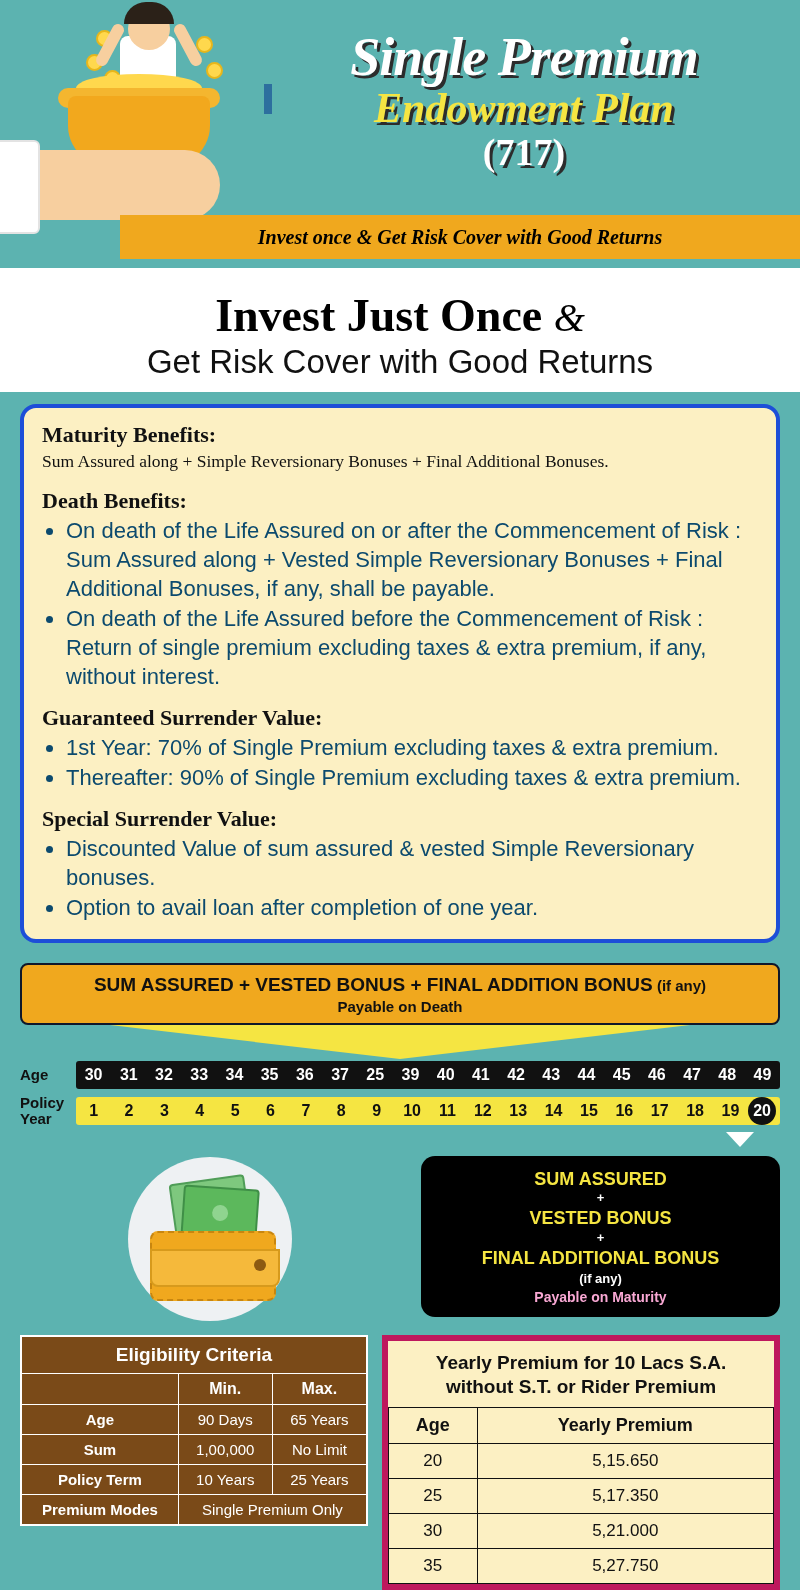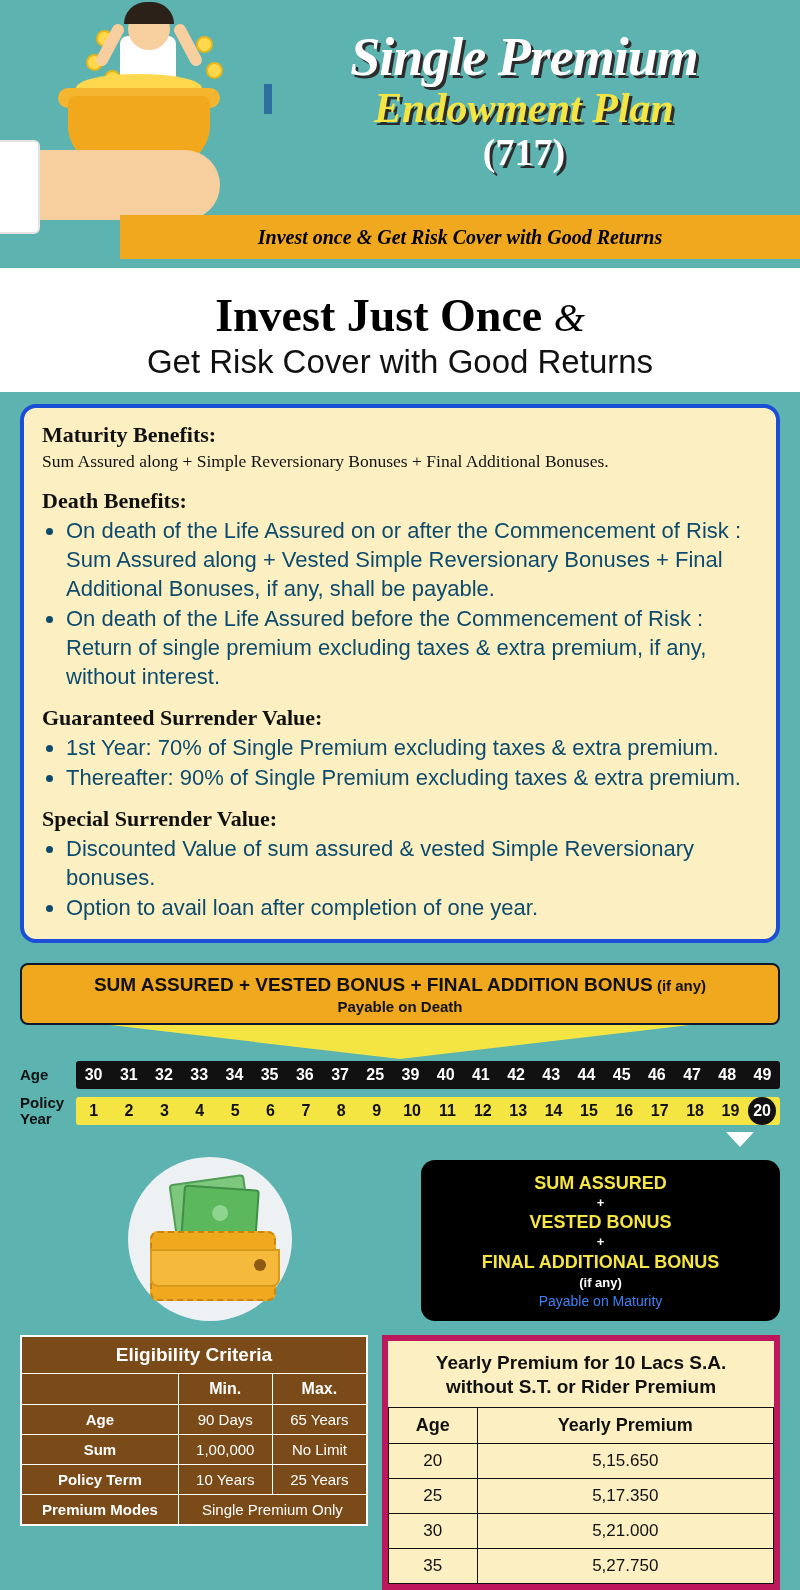--- a/index.html
+++ b/index.html
@@ -147,21 +147,21 @@
   }
   .py-strip div.last{
     background:#111;color:#fff;border-radius:50%;flex:0 0 28px;height:28px;line-height:28px;padding:0;margin-right:4px;
   }
   .down-arrow{
     width:0;height:0;margin:0 0 0 706px;
     border-left:14px solid transparent;border-right:14px solid transparent;border-top:15px solid #fff;
   }
 
   
-  .mid{display:flex;margin:4px 20px 0;align-items:flex-end;gap:21px;}
+  .mid{display:flex;margin:4px 20px 0;align-items:center;gap:21px;}
   .wallet-wrap{width:380px;display:flex;justify-content:center;padding-top:6px;}
   .circle{
     width:164px;height:164px;border-radius:50%;background:#eef1f3;position:relative;
   }
   .cash{
     position:absolute;left:44px;top:22px;width:72px;height:52px;background:#7ec87e;border:2px solid #4f9d57;border-radius:4px;transform:rotate(-8deg);
   }
   .cash2{
     position:absolute;left:54px;top:30px;width:72px;height:52px;background:#5cb85c;border:2px solid #3f8f47;border-radius:4px;transform:rotate(4deg);
   }
@@ -171,21 +171,21 @@
   }
   .wallet .flap{position:absolute;left:-2px;top:16px;width:126px;height:34px;background:#f5b93b;border-radius:0 0 8px 8px;border:2px solid #d79a1c;}
   .wallet .btn{position:absolute;right:8px;top:26px;width:12px;height:12px;border-radius:50%;background:#8c5a12;}
 
   .blackbox{
     flex:1;background:#000;border-radius:14px;padding:12px 10px 12px;text-align:center;
   }
   .blackbox .y{color:#f5e542;font-weight:bold;font-size:18px;line-height:1.25;}
   .blackbox .plus{color:#fff;font-weight:bold;font-size:13px;line-height:1.3;}
   .blackbox .ifany{color:#fff;font-weight:bold;font-size:13px;margin-top:2px;}
-  .blackbox .pay{color:#3b82f6;font-weight:normal;font-size:14px;margin-top:3px;}
+  .blackbox .pay{color:#f9a8d4;font-weight:bold;font-size:14px;margin-top:3px;}
 
   
   .bottom{display:flex;margin:14px 20px 0;gap:14px;align-items:flex-start;}
   table{border-collapse:collapse;}
   .elig{width:348px;border:2px solid #fff;}
   .elig th.title{
     background:#7a4a18;color:#fff;font-size:19px;font-weight:bold;padding:7px 4px;border:1px solid #fff;
   }
   .elig th,.elig td{
     border:1px solid #fff;background:#7a4a18;color:#fff;text-align:center;font-size:15px;padding:6px 4px;

